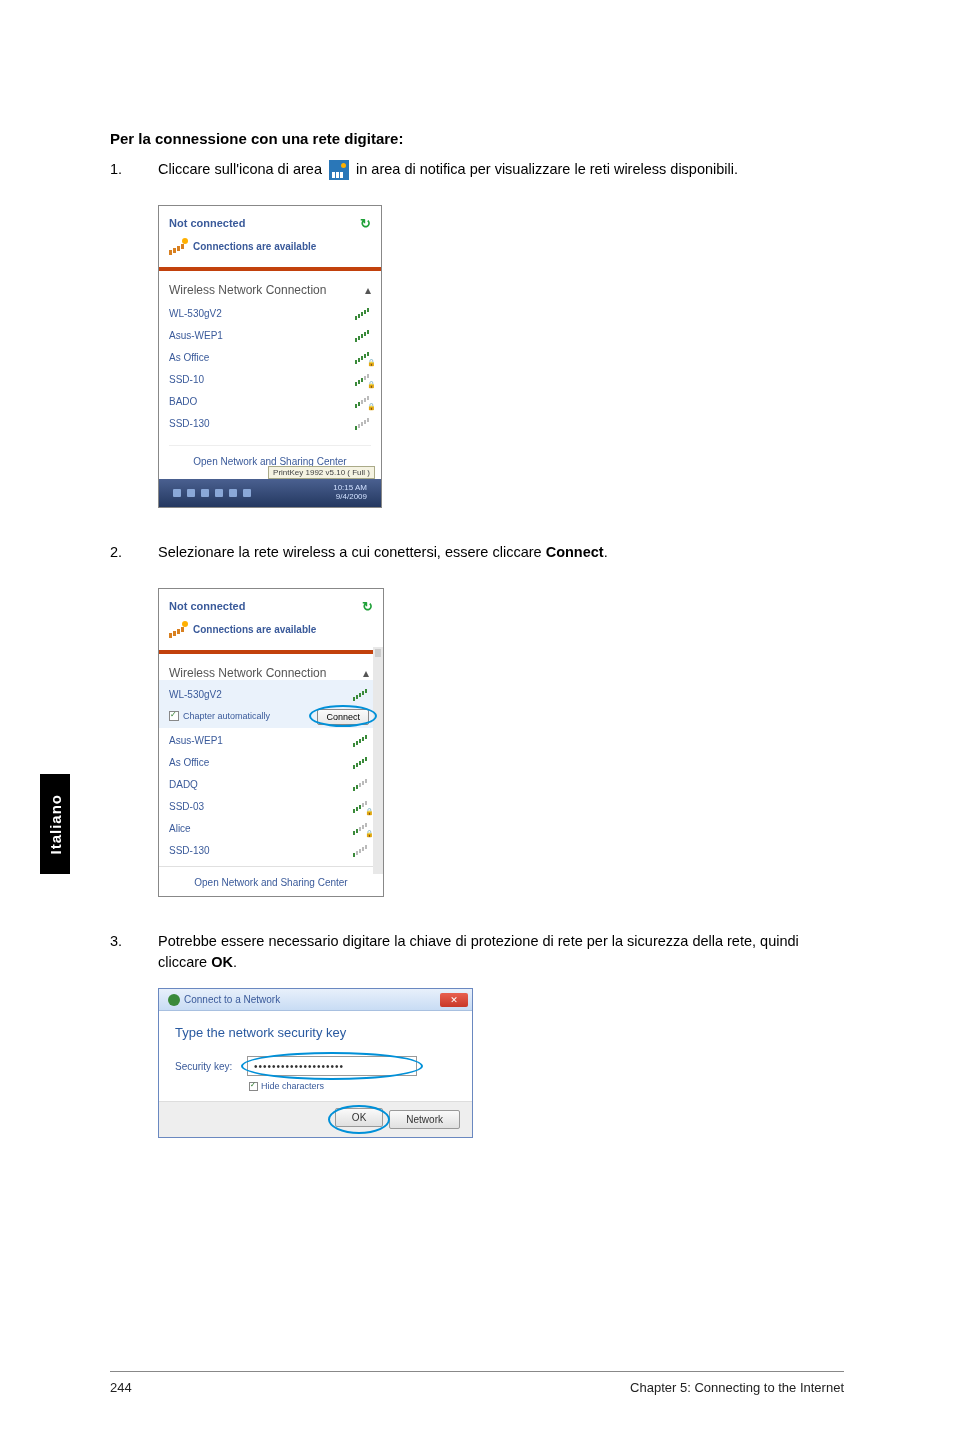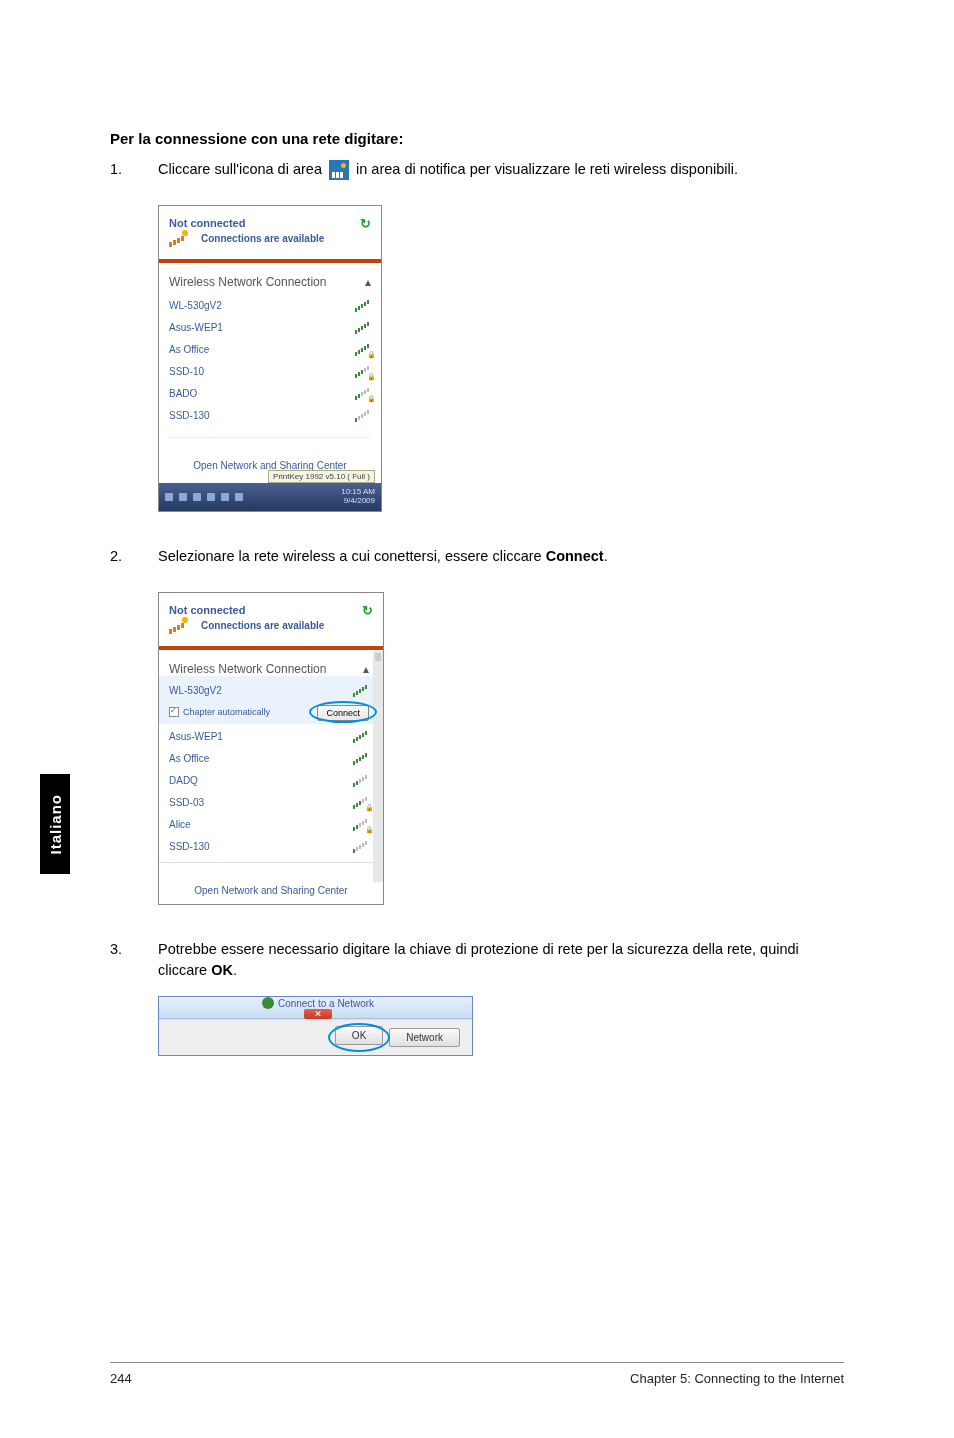--- a/index.html
+++ b/index.html
@@ -85,21 +85,21 @@
       justify-content: space-between;
       align-items: center;
     }
     .refresh-dot {
       color: #1fa038;
       font-size: 13px;
     }
     .conn-avail {
       display: flex;
       align-items: center;
-      gap: 8px;
+      margin-top: 8px;
     }
     .conn-avail-icon {
       width: 18px;
       height: 16px;
       display: inline-block;
       position: relative;
       margin-right: 6px;
     }
     .conn-avail-icon::before {
       content: '';
@@ -172,33 +172,33 @@
     .lock::after {
       content: '🔒';
       position: absolute;
       bottom: -3px;
       right: -5px;
       font-size: 7px;
     }
     .open-center {
       color: #3a5a9a;
       text-align: center;
-      padding: 22px 0 8px;
+      padding: 10px 0 8px;
       font-size: 10px;
       border-top: 1px solid #eee;
       margin-top: 10px;
     }
     
     .taskbar {
       background: linear-gradient(#4a6090, #243860);
       height: 28px;
       display: flex;
       align-items: center;
       justify-content: space-between;
-      padding: 0 6px;
+      padding: 0 14px;
       font-size: 8px;
       color: #d0e0ff;
     }
     .taskbar-left {
       display: flex;
       gap: 6px;
       align-items: center;
     }
     .tb-icon {
       width: 8px;
@@ -307,21 +307,20 @@
       font-size: 12px;
     }
     .dialog-titlebar {
       background: linear-gradient(#e8f0fb, #c8dcf4);
       height: 22px;
       display: flex;
       align-items: center;
       justify-content: space-between;
       padding: 0 4px 0 9px;
       border-bottom: 1px solid #a8c0e0;
-      flex-direction: column;
     }
     .dlg-title {
       display: flex;
       align-items: center;
       gap: 4px;
       color: #3a5a9a;
       font-size: 10px;
     }
     .dlg-title-icon {
       width: 12px;
@@ -446,21 +445,21 @@
     .side-tab-text {
       writing-mode: vertical-rl;
       transform: rotate(180deg);
       font-weight: bold;
       font-size: 15px;
       letter-spacing: 1px;
     }
     
     .footer {
       position: absolute;
-      bottom: 52px;
+      bottom: 43px;
       left: 110px;
       right: 110px;
       border-top: 1px solid #888;
       padding-top: 8px;
       display: flex;
       justify-content: space-between;
       font-size: 13px;
       color: #222;
     }
   </style>
@@ -620,20 +619,34 @@
 
 <div class="screenshot-block" style="margin-top:14px;">
   <div class="dialog">
     <div class="dialog-titlebar">
       <div class="dlg-title">
         <span class="dlg-title-icon"></span>
         <span>Connect to a Network</span>
       </div>
       <div class="close-x">✕</div>
     </div>
+    <div class="dlg-body">
+      <div class="dlg-heading">Type the network security key</div>
+      <div class="key-row">
+        <div class="key-label">Security key:</div>
+        <div class="key-input-wrap">
+          <input class="key-input" type="text" value="••••••••••••••••••••" style="">
+          <div class="key-circle"></div>
+        </div>
+      </div>
+      <div class="hide-chars">
+        <span class="hide-cb"></span>
+        <span>Hide characters</span>
+      </div>
+    </div>
     <div class="dlg-buttons">
       <span class="ok-circle">
         <span class="dlg-btn">OK</span>
         <span class="circle-oval"></span>
       </span>
       <span class="dlg-btn">Network</span>
     </div>
   </div>
 </div>
 

